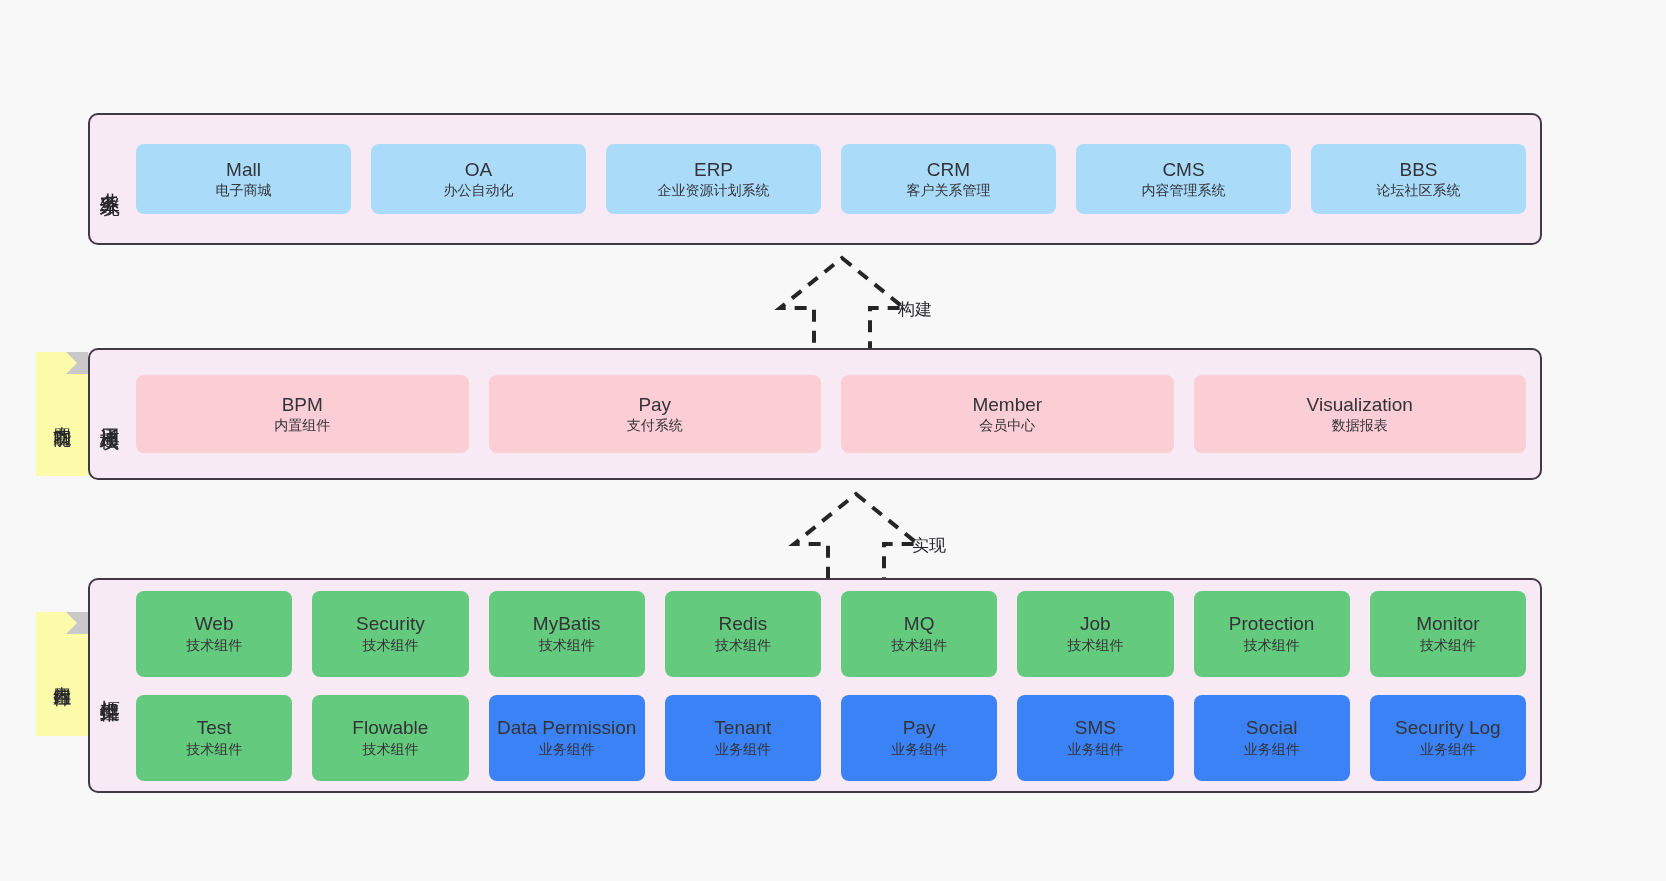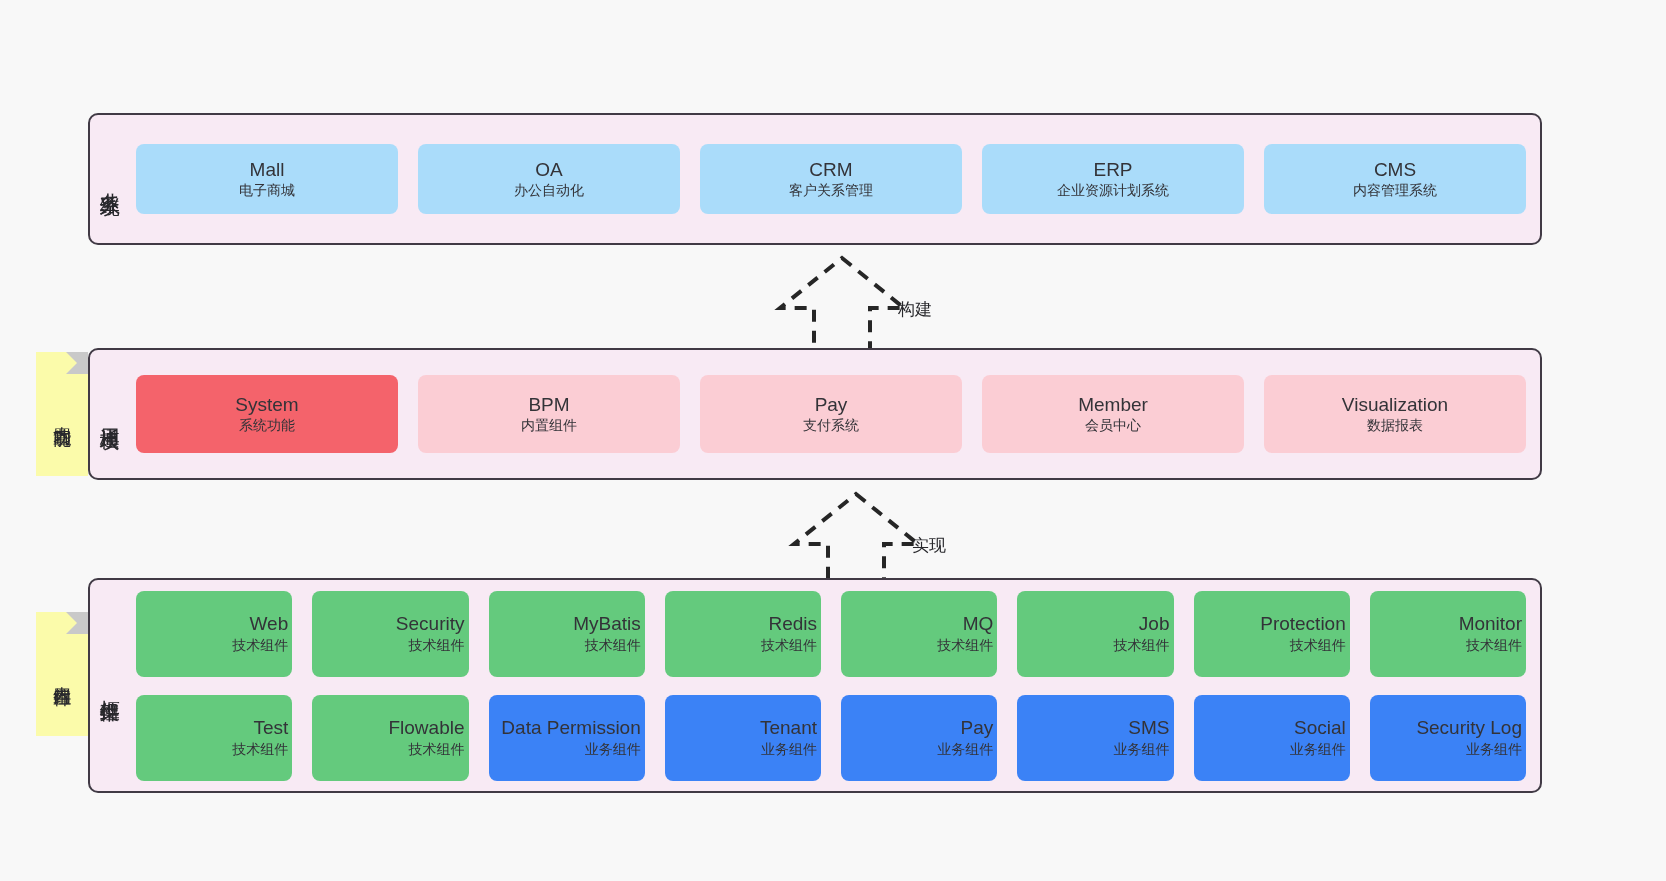--- a/index.html
+++ b/index.html
@@ -86,21 +86,21 @@
   .c-green-strong{ background: #64ca7d; }
   .c-green-light { background: #3b82f6; }
 
   
   #layer-business { left: 88px;  top: 113px; width: 1454px; height: 132px; }
   #layer-common   { left: 88px;  top: 348px; width: 1454px; height: 132px; }
   #layer-frame    { left: 88px;  top: 578px; width: 1454px; height: 215px; }
 
   #layer-business .node { height: 70px; }
   #layer-common   .node { height: 78px; }
-  #layer-frame    .node { height: 86px; align-items: flex-end; }
+  #layer-frame    .node { height: 86px; }
 
   
   .sticky {
     position: absolute;
     width: 52px;
     background: #fbfbaa;
     display: flex;
     align-items: center;
     justify-content: center;
     font-size: 18px;
@@ -166,30 +166,34 @@
       <div class="row">
         <div class="node c-blue">
           <span class="en">Mall</span>
           <span class="cn">电子商城</span>
         </div>
         <div class="node c-blue">
           <span class="en">OA</span>
           <span class="cn">办公自动化</span>
         </div>
         <div class="node c-blue">
+          <span class="en">ERP</span>
+          <span class="cn">企业资源计划系统</span>
+        </div>
+        <div class="node c-blue">
           <span class="en">CRM</span>
           <span class="cn">客户关系管理</span>
         </div>
         <div class="node c-blue">
-          <span class="en">ERP</span>
-          <span class="cn">企业资源计划系统</span>
-        </div>
-        <div class="node c-blue">
           <span class="en">CMS</span>
           <span class="cn">内容管理系统</span>
+        </div>
+        <div class="node c-blue">
+          <span class="en">BBS</span>
+          <span class="cn">论坛社区系统</span>
         </div>
       </div>
     </div>
   </div>
 
   <div class="connector" id="connector-build">
     <svg viewBox="0 0 180 110" preserveAspectRatio="none" aria-hidden="true">
       <path d="M 90 6 L 152 56 L 118 56 L 118 104 L 62 104 L 62 56 L 28 56 Z" fill="#f8f8f8" stroke="#262626" stroke-width="4" stroke-dasharray="12 9" stroke-linejoin="miter"></path>
     </svg>
     <div class="connector-label">构建</div>
@@ -197,24 +201,20 @@
 
   <div class="sticky" id="sticky-common">
     <span class="fold"></span>
     <span>内置功能</span>
   </div>
 
   <div class="layer" id="layer-common">
     <div class="layer-title">通用模块</div>
     <div class="layer-body">
       <div class="row">
-        <div class="node c-red-strong">
-          <span class="en">System</span>
-          <span class="cn">系统功能</span>
-        </div>
         <div class="node c-red-light">
           <span class="en">BPM</span>
           <span class="cn">内置组件</span>
         </div>
         <div class="node c-red-light">
           <span class="en">Pay</span>
           <span class="cn">支付系统</span>
         </div>
         <div class="node c-red-light">
           <span class="en">Member</span>

